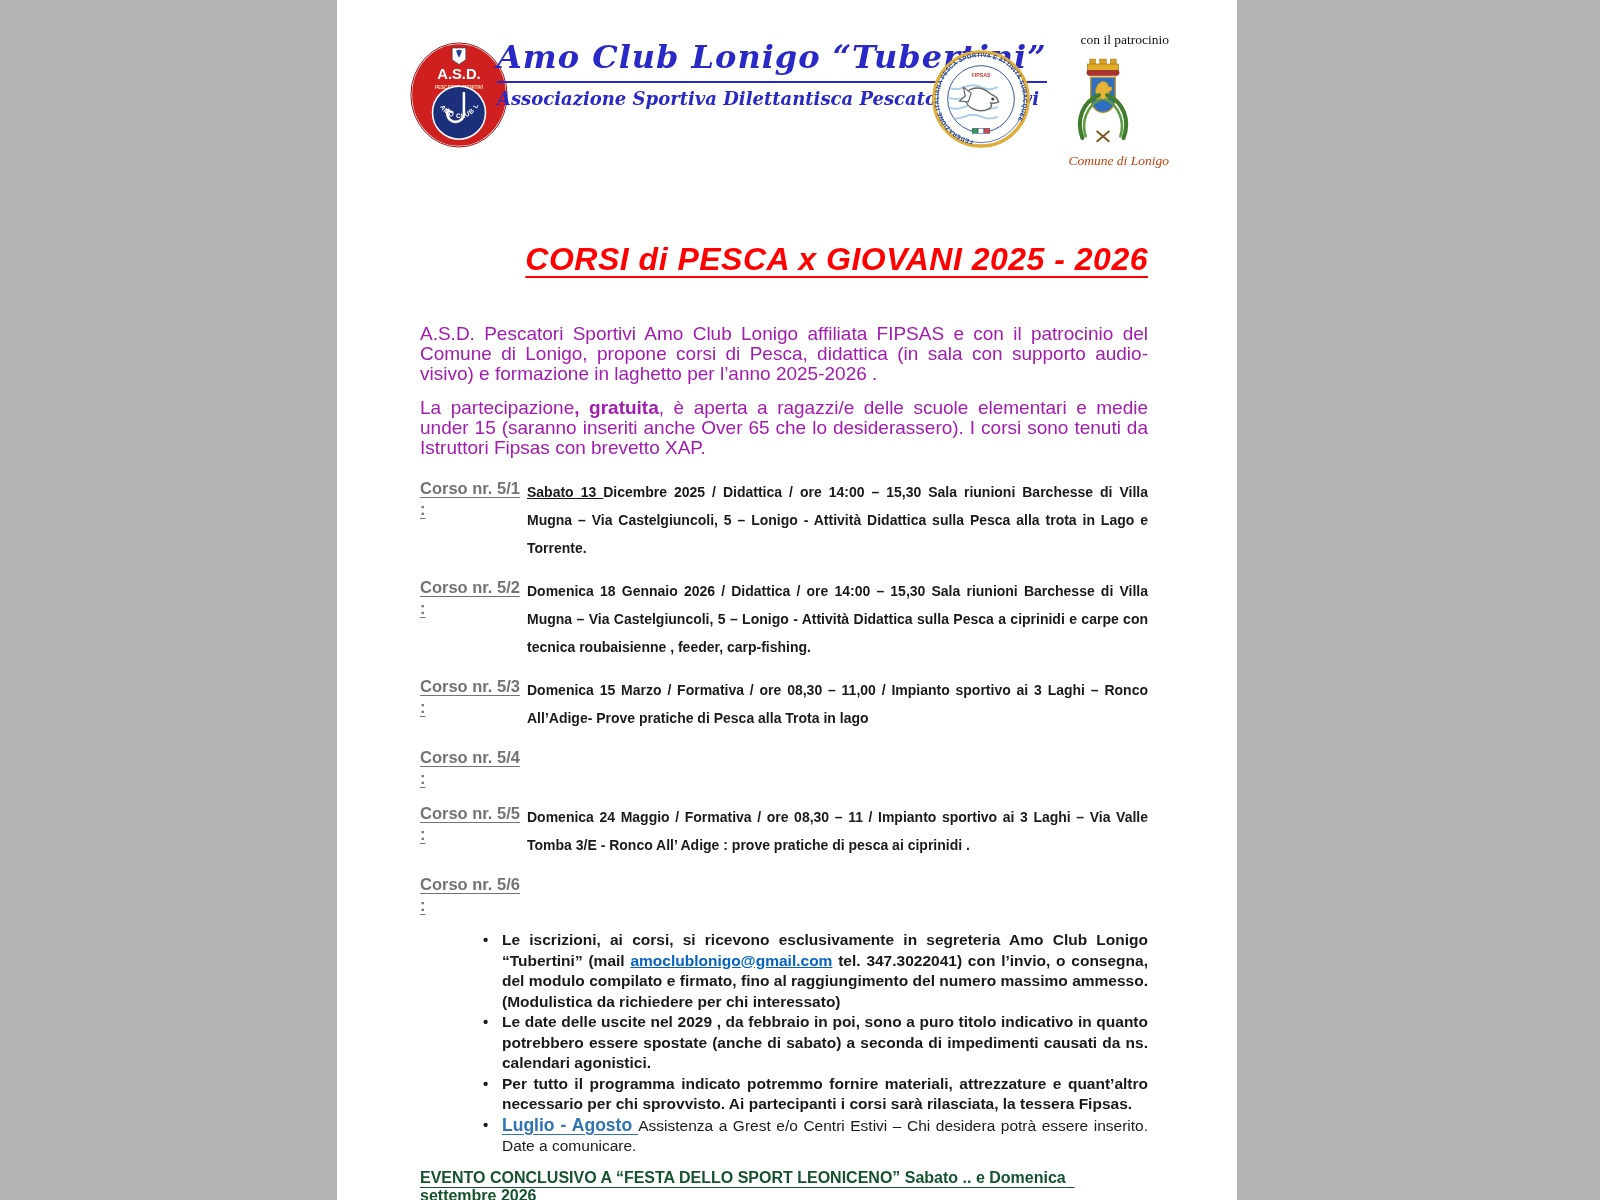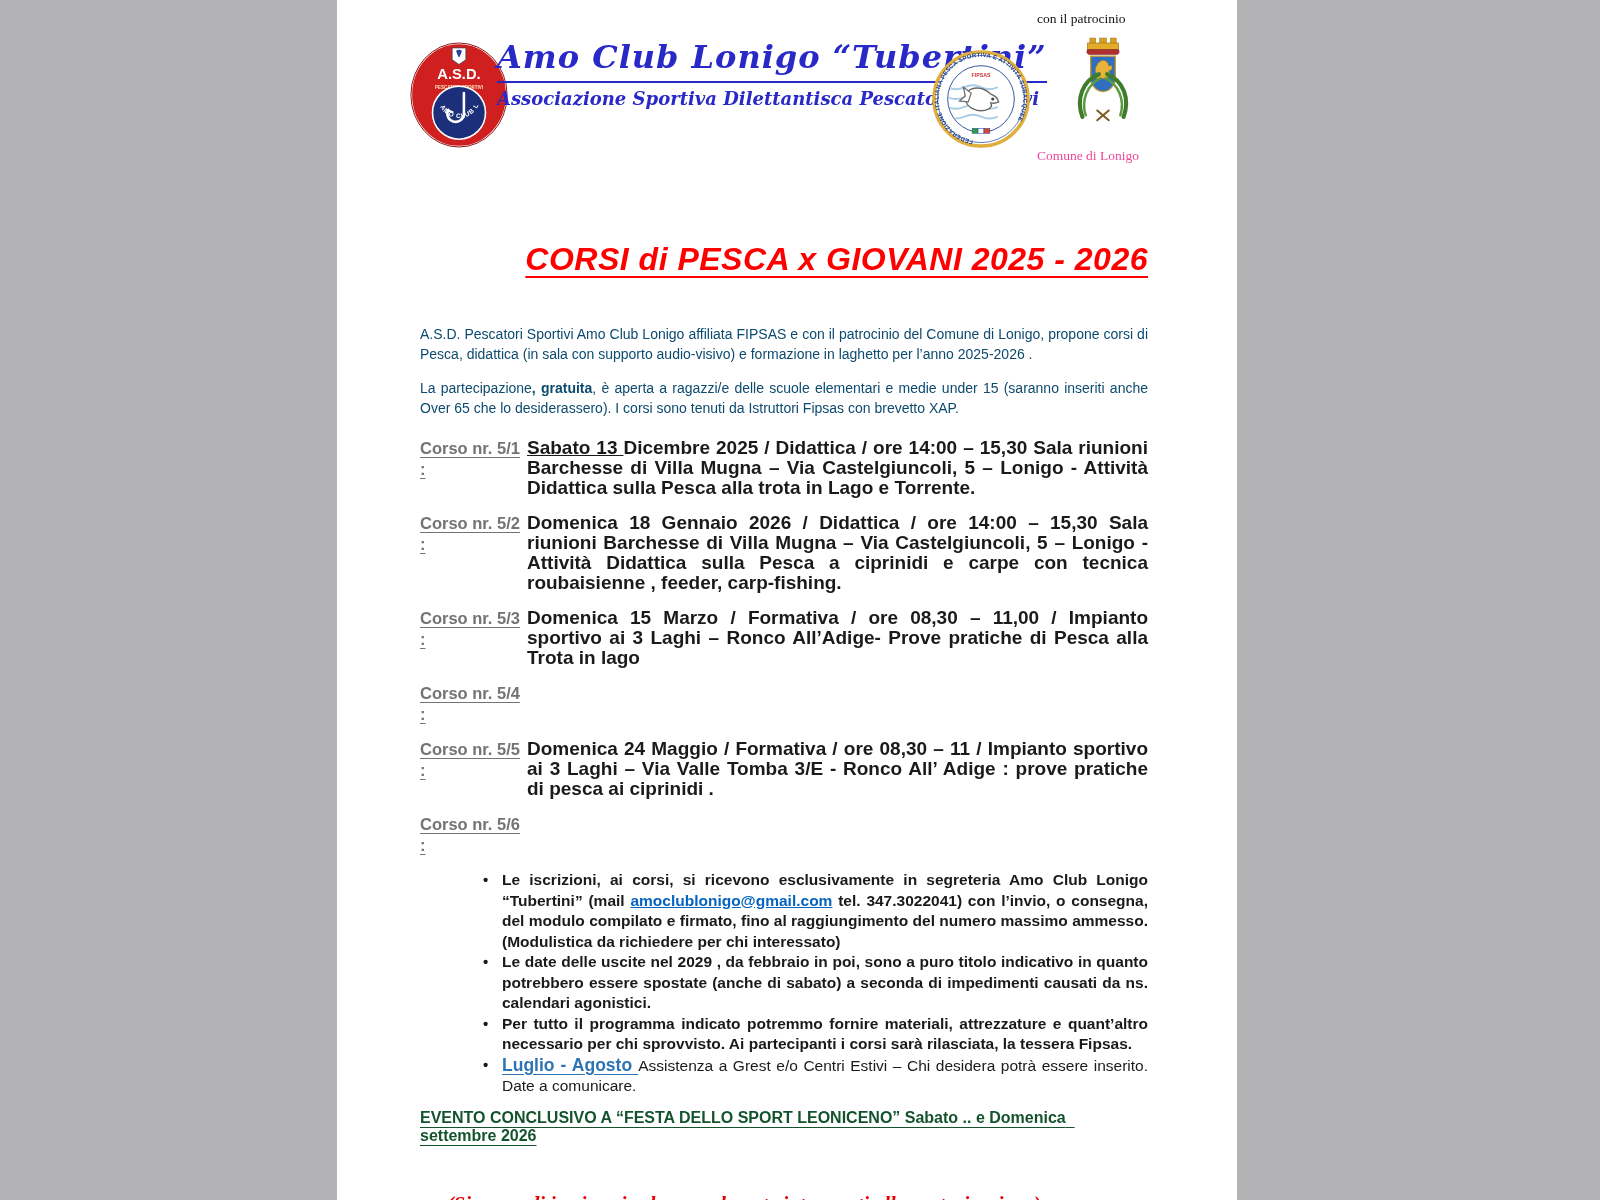--- a/index.html
+++ b/index.html
@@ -18,45 +18,45 @@
     font-family:"DejaVu Serif", serif; font-style:italic; font-weight:bold;
     font-size:32px; color:#2929c8; letter-spacing:1px;
     border-bottom:2px solid #2929c8; padding-bottom:5px;
   }
   .club-subtitle {
     margin-top:5px; white-space:nowrap;
     font-family:"DejaVu Serif", serif; font-style:italic; font-weight:bold;
     font-size:18px; color:#2929c8;
   }
   .fipsas-logo { position:absolute; left:595px; top:50px; width:98px; height:98px; }
-  .patronage { position:absolute; left:700px; top:11px; width:132px; text-align:left;
+  .patronage { position:absolute; left:700px; top:32px; width:132px; text-align:right;
                font-family:"Liberation Serif", serif; font-size:13.5px; color:#111; }
   .crest { width:74px; height:100px; margin:3px auto 0; display:block; }
-  .muni-label { font-family:"Liberation Serif", serif; font-size:13.5px; color:#ec4899; margin-top:18px; }
+  .muni-label { font-family:"Liberation Serif", serif; font-size:13.5px; color:#c2410c; margin-top:2px;font-style:italic; }
 
   
   .content { margin:0 89px 0 83px; }
   .doc-title {
     margin-top:76px; text-align:right;
     font-weight:bold; font-style:italic; font-size:32px; color:#ff0000;
     text-decoration:underline; text-underline-offset:6px; text-decoration-thickness:2px;
     letter-spacing:0.5px;
   }
-  .para { margin-top:46px; font-size:14px; line-height:20px; text-align:justify; color:#0c4a6e; }
+  .para { margin-top:46px; font-size:19px; line-height:20px; text-align:justify; color:#a21caf; }
   .para + .para { margin-top:14px; }
   .b { font-weight:bold; }
   .u { text-decoration:underline; }
 
   .courses { margin-top:20px; }
   .course { display:flex; margin-bottom:15px; }
   .course-label {
     flex:none; width:107px; color:#737373; font-weight:bold; font-size:16.5px;
     line-height:20.5px; text-decoration:underline; text-underline-offset:3px;
   }
-  .course-body { flex:1; font-weight:bold; font-size:19px; line-height:20px; text-align:justify; color:#1a1a1a; }
+  .course-body { flex:1; font-weight:bold; font-size:14px; line-height:28px; text-align:justify; color:#1a1a1a; }
 
   .bullets { margin:12px 0 0 55px; list-style:none; }
   .bullets li { position:relative; padding-left:27px; font-weight:bold; font-size:15.5px;
                 line-height:20.5px; text-align:justify; color:#1a1a1a; }
   .bullets li::before { content:"\2022"; position:absolute; left:8px; font-size:15px; }
   .bullets .link { color:#0563c1; text-decoration:underline; }
   .bullets .lead { color:#2e74b5; font-size:17.5px; text-decoration:underline; text-underline-offset:3px; }
   .bullets .reg { font-weight:normal; }
 
   .evento {

